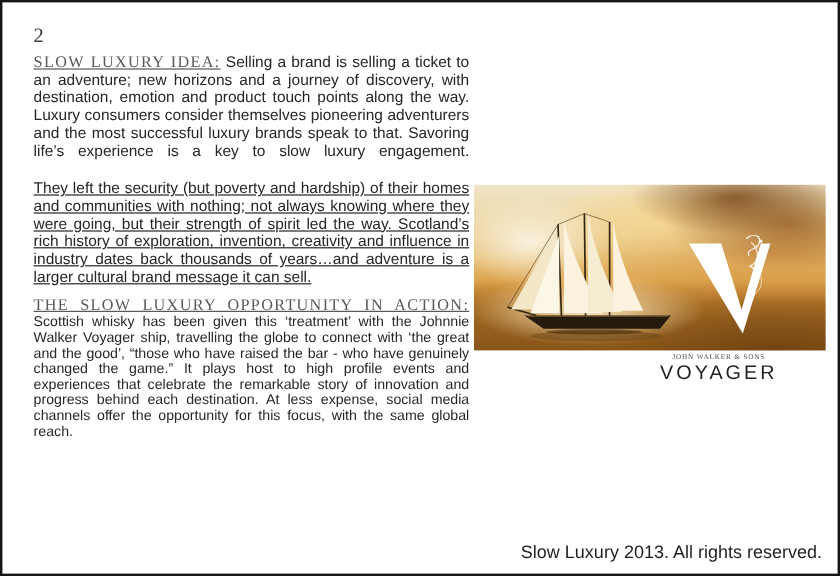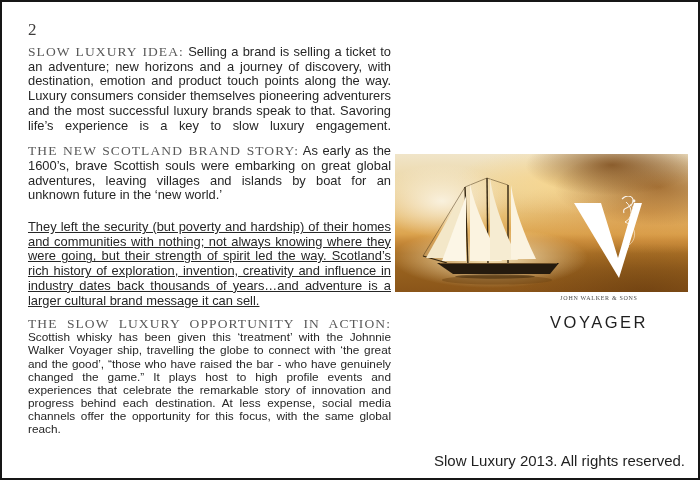--- a/index.html
+++ b/index.html
@@ -18,21 +18,21 @@
   .page-title{
     font-family:"Liberation Serif", serif;font-weight:normal;
     font-size:16.5px;letter-spacing:1.1px;line-height:19px;color:#3e3c3b;
     margin:0;white-space:nowrap;
   }
   p.para{
     margin:0;text-align:justify;font-size:12.9px;line-height:14.7px;color:#262626;
   }
   .runin{
     font-family:"Liberation Serif", serif;font-size:13.5px;
-    letter-spacing:1.1px;color:#585858;
+    letter-spacing:1.1px;color:#585858;text-decoration:underline;
   }
   #p1{margin-top:5px;text-align-last:justify;}
   #s2{margin-top:11px;}
   #p3{margin-top:17px;text-decoration:underline;}
   #s4{margin-top:9px;font-size:11.8px;line-height:13.1px;}
   
   .photo{
     position:absolute;left:393px;top:152px;width:293px;height:138px;overflow:hidden;
     background:
       radial-gradient(95px 52px at 16% 34%, rgba(250,243,226,.95), rgba(250,243,226,0) 70%),
@@ -45,21 +45,21 @@
   }
   .photo svg{position:absolute;}
   .ship-svg{left:0;top:0;width:293px;height:138px;}
   .v-svg{left:178px;top:42px;width:74px;height:84px;}
   .logo{position:absolute;left:497px;top:293px;width:200px;text-align:center;}
   .logo-small{
     font-size:6px;letter-spacing:0.7px;color:#4a4a4a;
     font-family:"Liberation Serif", serif;
   }
   .logo-large{
-    font-size:16.5px;letter-spacing:2.5px;color:#1f1f1f;margin-top:12px;
+    font-size:16.5px;letter-spacing:2.5px;color:#1f1f1f;margin-top:1px;
     font-family:"Liberation Sans", sans-serif;font-weight:normal;
   }
   
   .footer{
     position:absolute;right:13px;top:450px;font-size:15px;color:#1f1f1f;
   }
 </style>
 </head>
 <body>
 
@@ -69,24 +69,20 @@
 
     <div class="title-row">
       <div class="page-num">2</div>
     </div>
 
     <p class="para" id="p1">
       <span class="runin">SLOW LUXURY IDEA:</span>
       <span>Selling a brand is selling a ticket to an adventure; new horizons and a journey of discovery, with destination, emotion and product touch points along the way. Luxury consumers consider themselves pioneering adventurers and the most successful luxury brands speak to that. Savoring life’s experience is a key to slow luxury engagement.</span>
     </p>
 
-    <p class="para" id="s2">
-      <span class="runin">THE NEW SCOTLAND BRAND STORY:</span>
-      <span>As early as the 1600’s, brave Scottish souls were embarking on great global adventures, leaving villages and islands by boat for an unknown future in the ‘new world.’</span>
-    </p>
 
     <p class="para" id="p3">
       <span>They left the security (but poverty and hardship) of their homes and communities with nothing; not always knowing where they were going, but their strength of spirit led the way. Scotland’s rich history of exploration, invention, creativity and influence in industry dates back thousands of years…and adventure is a larger cultural brand message it can sell.</span>
     </p>
 
     <p class="para" id="s4">
       <span class="runin">THE SLOW LUXURY OPPORTUNITY IN ACTION:</span>
       <span>Scottish whisky has been given this ‘treatment’ with the Johnnie Walker Voyager ship, travelling the globe to connect with ‘the great and the good’, “those who have raised the bar - who have genuinely changed the game.” It plays host to high profile events and experiences that celebrate the remarkable story of innovation and progress behind each destination.  At less expense, social media channels offer the opportunity for this focus, with the same global reach.</span>
     </p>
 

